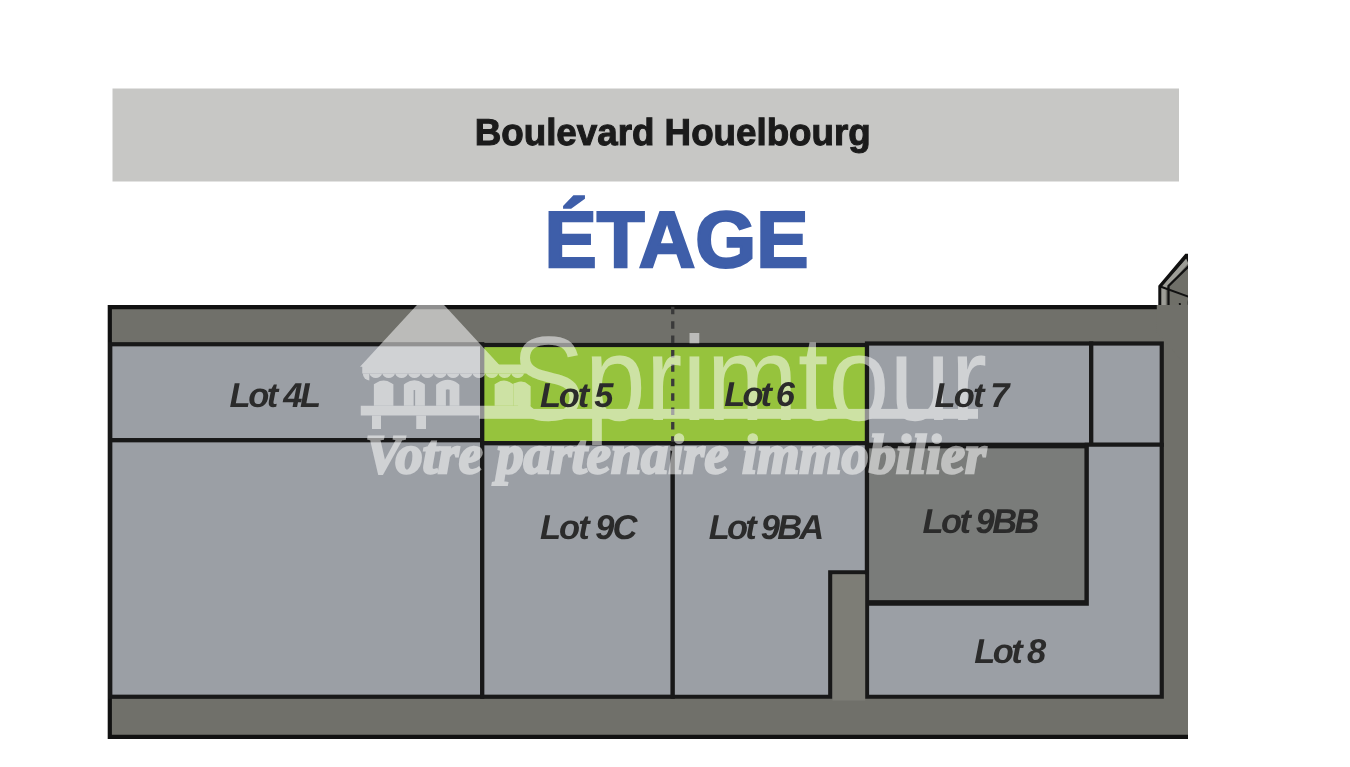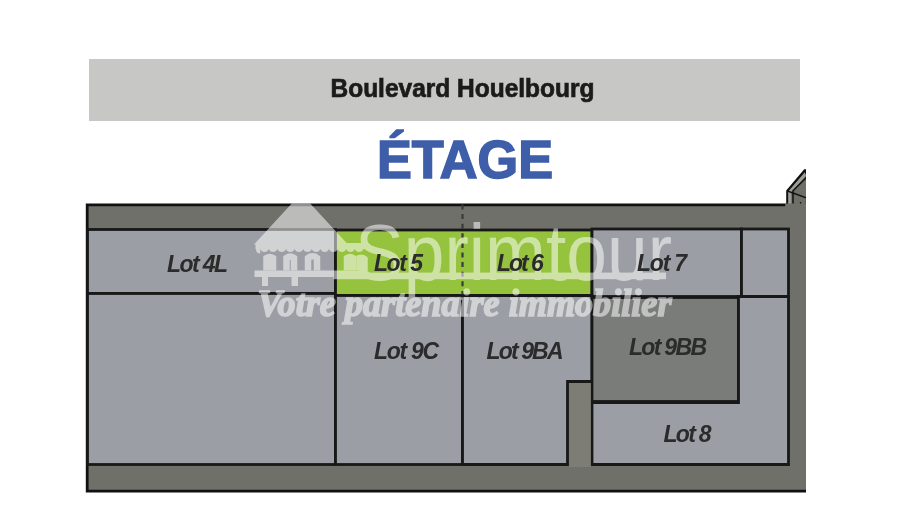--- a/index.html
+++ b/index.html
@@ -1,17 +1,17 @@
 <!DOCTYPE html>
 <html><head>
 <meta charset="utf-8">
 <style>
   html,body{margin:0;padding:0;background:#ffffff;}
   #stage{position:relative;width:792px;height:511px;background:#ffffff;overflow:hidden;
-         font-family:"Liberation Sans", sans-serif;margin-left:14px;}
+         font-family:"Liberation Sans", sans-serif;}
   svg{position:absolute;left:0;top:0;}
 </style>
 </head>
 <body>
 <div id="stage">
 <svg width="900" height="511" viewBox="0 0 900 511">
 
   <rect x="75" y="59" width="711" height="62" fill="#c7c7c5"></rect>
 
   <text x="448.5" y="96.5" font-size="25" font-weight="bold" fill="#1b1b1b" stroke="#1b1b1b" stroke-width="0.7" text-anchor="middle" textLength="264" lengthAdjust="spacingAndGlyphs">Boulevard Houelbourg</text>

